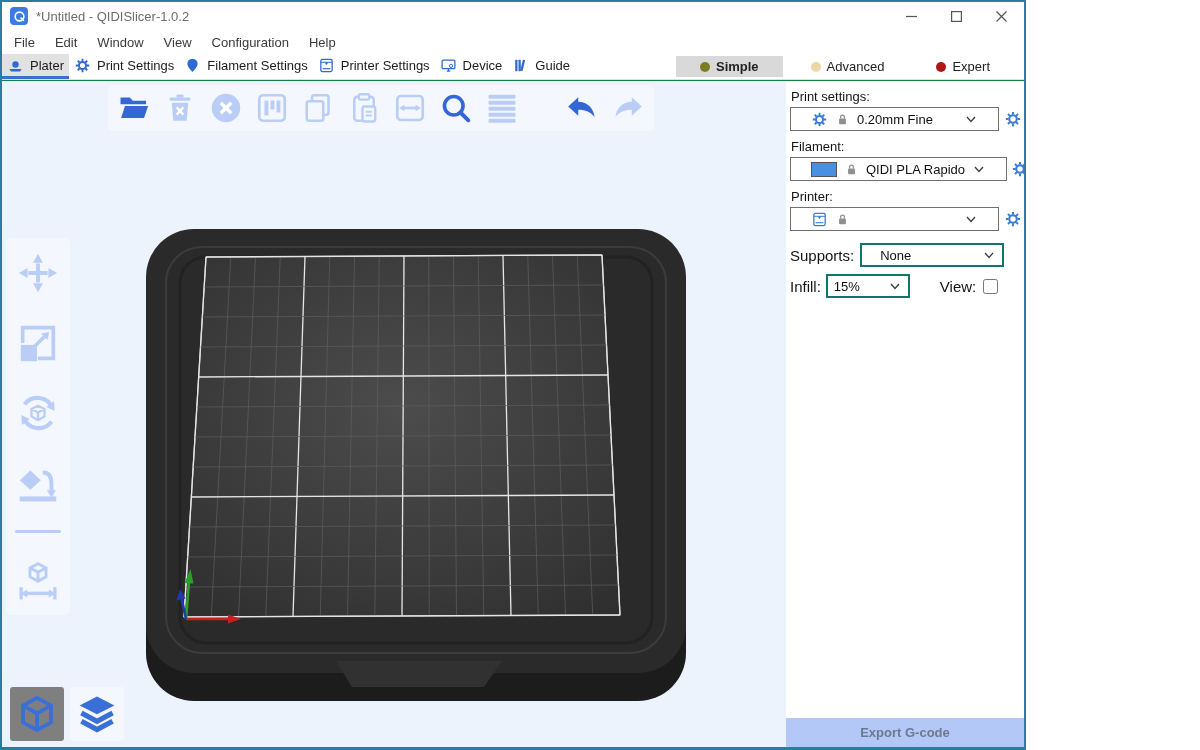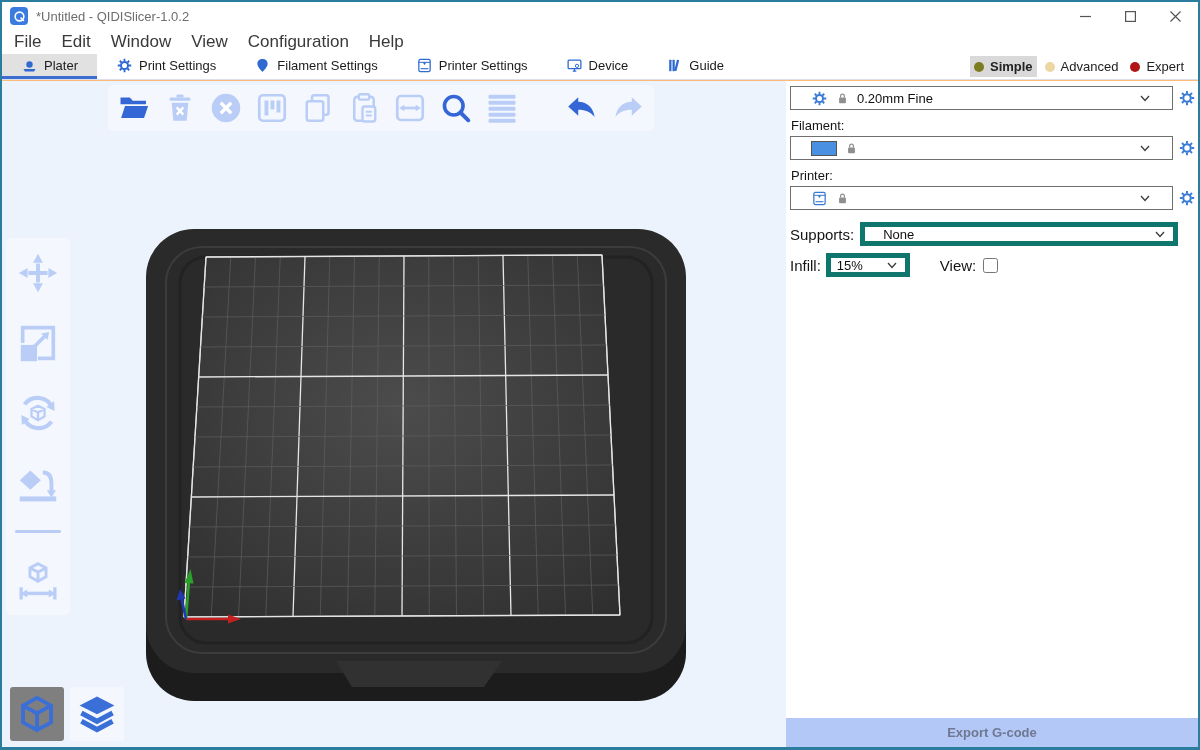--- a/index.html
+++ b/index.html
@@ -1,36 +1,36 @@
 <!DOCTYPE html>
 <html><head>
 <meta charset="utf-8">
 <style>
   * { margin:0; padding:0; box-sizing:border-box; }
   html,body { width:1200px; height:750px; font-family:"Liberation Sans","DejaVu Sans",sans-serif; background:#fff; }
-  .win { position:relative; width:1200px; height:750px; background:#fdba74; border:2px solid #2a7d9c; border-bottom-width:3px; overflow:hidden; }
+  .win { position:relative; width:1026px; height:750px; background:#15803d; border:2px solid #2a7d9c; border-bottom-width:3px; overflow:hidden; }
 
   
   .titlebar { position:absolute; left:0; top:0; right:0; height:28px; display:flex; align-items:center; padding-left:8px; background:#fff; }
   .appicon { width:18px; height:18px; border-radius:4px; background:#3a7be0; display:flex; align-items:center; justify-content:center; flex:0 0 auto; }
   .title-text { margin-left:8px; font-size:13px; color:#6d6d6d; }
   .wincontrols { margin-left:auto; display:flex; height:100%; }
   .wc { width:45px; display:flex; align-items:center; justify-content:center; color:#555; }
 
   
   .menubar { position:absolute; left:0; top:28px; right:0; height:24px; display:flex; align-items:center; padding-left:2px; background:#fff; }
-  .menu-item { font-size:17px; color:#3a3a3a; padding:3px 10px; }
+  .menu-item { font-size:13px; color:#3a3a3a; padding:3px 10px; }
 
   
   .tabbar { position:absolute; left:0; top:52px; right:0; height:26px; display:flex; align-items:stretch; background:#fff; border-bottom:1px solid #dbe0ec; }
-  .tab { display:flex; align-items:center; gap:6px; padding:0 19px; font-size:13px; color:#1c1c1c; border-bottom:3px solid transparent; }
+  .tab { display:flex; align-items:center; gap:6px; padding:0 5px; font-size:13px; color:#1c1c1c; border-bottom:3px solid transparent; }
   .tab.active { background:#e1e1e1; border-bottom-color:#3d6ecf; }
   .tab svg { flex:0 0 auto; }
   .modes { margin-left:auto; display:flex; align-items:center; padding-right:10px; gap:4px; }
-  .mode { display:flex; align-items:center; gap:6px; font-size:13px; color:#222; padding:3px 4px; }
+  .mode { display:flex; align-items:center; gap:6px; font-size:13px; color:#222; padding:3px 24px; }
   .mode.active { background:#d9d9d9; font-weight:bold; }
   .dot { width:10px; height:10px; border-radius:50%; }
 
   
   .viewport { position:absolute; left:0; top:79px; width:784px; bottom:0; background:#edf3fd; }
   .toolbar-top { position:absolute; left:106px; top:4px; display:flex; align-items:center; gap:10px; background:#f4f8fe; border-radius:5px; padding:5px 8px; }
   .toolbar-left { position:absolute; left:4px; top:157px; display:flex; flex-direction:column; align-items:center; gap:24px; background:#f4f8fe; border-radius:5px; padding:12px 9px; }
   .tbtn { display:flex; align-items:center; justify-content:center; }
   .tb-sep { width:46px; height:3px; background:#b9cdf6; border-radius:2px; }
   .view-toggles { position:absolute; left:8px; bottom:6px; display:flex; gap:6px; }
@@ -41,21 +41,21 @@
   
   .sidebar { position:absolute; left:784px; top:79px; right:0; bottom:0; background:#fff; padding:5px 1px 0 4px; }
   .sb-label { font-size:13px; color:#141414; margin:3px 0 3px 1px; }
   .combo-row { display:flex; align-items:center; gap:4px; }
   .combo { flex:1; height:24px; border:1px solid #6f6f6f; display:flex; align-items:center; gap:7px; padding:0 20px; background:#fff; }
   .combo-text { font-size:13px; color:#101010; flex:1; white-space:nowrap; overflow:hidden; }
   .swatch { width:26px; height:15px; border:1px solid #555; }
   .gearbtn { width:20px; display:flex; align-items:center; justify-content:center; color:#3a7bd5; }
   .row { display:flex; align-items:center; margin-top:10px; }
   .inline-label { font-size:15px; color:#141414; }
-  .select { height:24px; border:5px solid #0f766e; background:#fff; display:flex; align-items:center; padding:0 6px; gap:6px; }
+  .select { height:24px; border:2px solid #0f766e; background:#fff; display:flex; align-items:center; padding:0 6px; gap:6px; }
   .select .combo-text { padding-left:12px; }
   .cb { width:15px; height:15px; border:1px solid #333; background:#fff; margin-left:7px; }
   .export-btn { position:absolute; left:0; right:0; bottom:0; height:29px; background:#b4c8f8; display:flex; align-items:center; justify-content:center; font-size:13px; font-weight:bold; color:#6e7890; }
 
   svg { display:block; }
   .chev { margin-left:auto; }
 </style>
 </head>
 <body>
 
@@ -356,20 +356,21 @@
             <polygon points="12,2.5 21.5,7.3 12,12.1 2.5,7.3" fill="#3a6fd8"></polygon>
             <path d="M3.5 11.5L12 16l8.5-4.5" fill="none" stroke="#3a6fd8" stroke-width="2.8"></path>
             <path d="M3.5 16L12 20.5 20.5 16" fill="none" stroke="#3a6fd8" stroke-width="2.8"></path>
           </svg>
       </span>
     </div>
   </div>
 
   <div class="sidebar">
 
+    <div class="sb-label">Print settings:</div>
     <div class="combo-row">
       <div class="combo">
         <svg width="17" height="17" viewBox="0 0 24 24" stroke="#3a7bd5" fill="none">
             <circle cx="12" cy="12" r="5" stroke-width="2.8"></circle>
             <path d="M12 2.5v3.5M12 18v3.5M2.5 12H6M18 12h3.5M5.3 5.3l2.5 2.5M16.2 16.2l2.5 2.5M5.3 18.7l2.5-2.5M16.2 7.8l2.5-2.5" stroke-width="2.6"></path>
           </svg>
         <svg width="15" height="15" viewBox="0 0 24 24">
             <rect x="6.5" y="10.5" width="11" height="9" rx="1.5" fill="#8f8f8f"></rect>
             <path d="M9 10.5V8a3 3 0 0 1 6 0v2.5" fill="none" stroke="#8f8f8f" stroke-width="2"></path>
           </svg>
@@ -387,20 +388,21 @@
     </div>
 
     <div class="sb-label" style="margin-top:8px">Filament:</div>
     <div class="combo-row">
       <div class="combo">
         <span class="swatch" style="background: rgb(74, 144, 226);"></span>
         <svg width="15" height="15" viewBox="0 0 24 24">
             <rect x="6.5" y="10.5" width="11" height="9" rx="1.5" fill="#8f8f8f"></rect>
             <path d="M9 10.5V8a3 3 0 0 1 6 0v2.5" fill="none" stroke="#8f8f8f" stroke-width="2"></path>
           </svg>
+        <span class="combo-text">QIDI PLA Rapido</span>
         <svg class="chev" width="14" height="14" viewBox="0 0 14 14">
             <path d="M3 5l4 4.5L11 5" fill="none" stroke="#3c3c3c" stroke-width="1.3"></path>
           </svg>
       </div>
       <span class="gearbtn">
         <svg width="18" height="18" viewBox="0 0 24 24" stroke="currentColor" fill="none">
             <circle cx="12" cy="12" r="5" stroke-width="2.8"></circle>
             <path d="M12 2.5v3.5M12 18v3.5M2.5 12H6M18 12h3.5M5.3 5.3l2.5 2.5M16.2 16.2l2.5 2.5M5.3 18.7l2.5-2.5M16.2 7.8l2.5-2.5" stroke-width="2.6"></path>
           </svg>
       </span>

